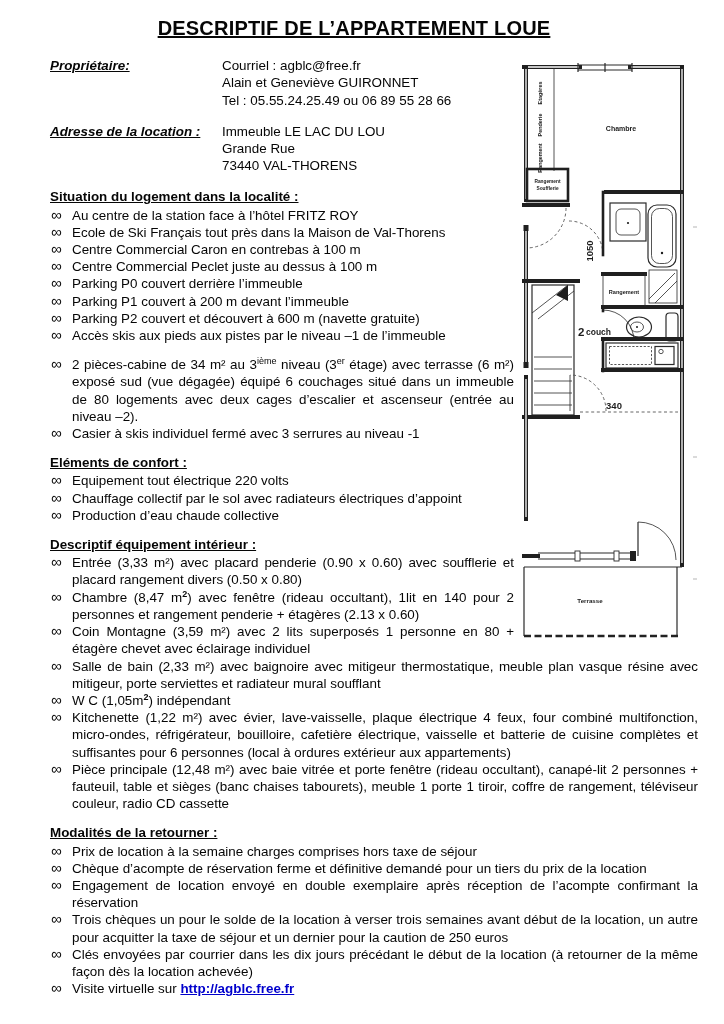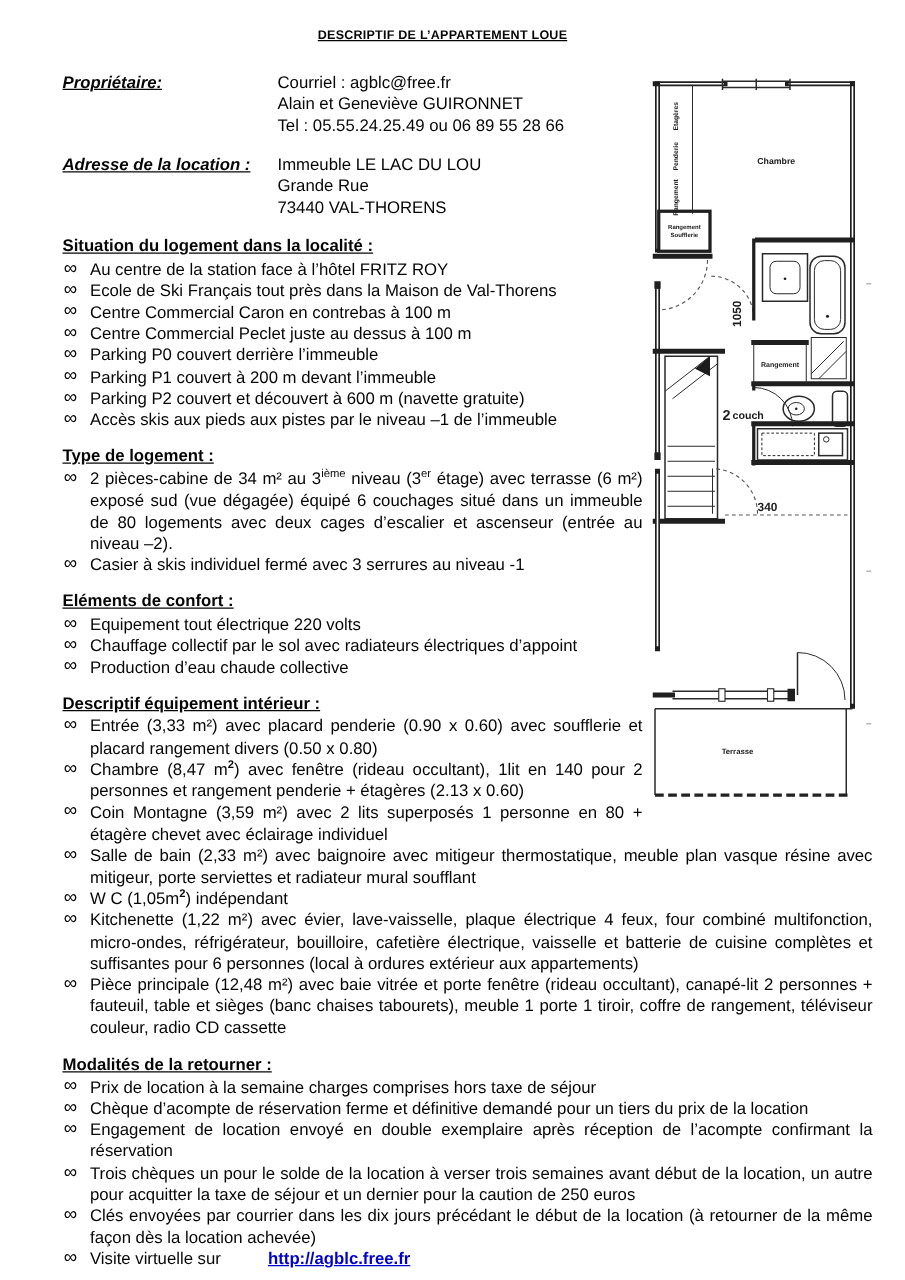--- a/index.html
+++ b/index.html
@@ -8,21 +8,21 @@
     width:724px;height:1024px;
     margin:0 auto;
     background:#ffffff;
     font-family:"Liberation Sans","DejaVu Sans",sans-serif;
     font-size:13.4px;line-height:17.2px;color:#060606;
     box-sizing:border-box;
     padding:20px 26px 0 50px;
     overflow:hidden;
   }
   .title{
-    text-align:center;font-weight:bold;font-size:10px;
+    text-align:center;font-weight:bold;font-size:20px;
     text-decoration:underline;
     padding-right:40px;
     margin-bottom:20px;
     letter-spacing:.2px;
   }
   .floorplan{
     float:right;
     width:176px;height:588px;
     margin:2px 0 10px 8px;
   }
@@ -36,21 +36,21 @@
   .section{margin-top:12px;}
   .sec-heading{
     font-weight:bold;text-decoration:underline;
     margin-bottom:1px;
   }
   .bullet{position:relative;padding-left:22px;text-align:justify;}
   .marker{position:absolute;left:1px;top:-1px;font-size:15px;}
   .b{font-weight:normal;}
   sup{font-size:9px;line-height:0;vertical-align:super;}
   sup.b{font-weight:bold;}
-  .doc-link{font-weight:bold;text-decoration:underline;margin-left:34px;}
+  .doc-link{font-weight:bold;text-decoration:underline;}
   
   .w{stroke:#1f1f1f;stroke-width:4;fill:none;stroke-linecap:square;}
   .ww{stroke:#ffffff;stroke-width:1.3;fill:none;stroke-linecap:butt;}
   .w2{stroke:#1f1f1f;stroke-width:2.6;fill:none;stroke-linecap:square;}
   .t{stroke:#2a2a2a;stroke-width:1.2;fill:none;}
   .t2{stroke:#2a2a2a;stroke-width:0.8;fill:none;}
   .d{stroke:#555;stroke-width:0.9;fill:none;stroke-dasharray:3 2.6;}
   .pl{font-family:"Liberation Sans","DejaVu Sans",sans-serif;font-weight:bold;fill:#1c1c1c;}
 </style>
 </head>
@@ -184,21 +184,20 @@
         <div class="bullet"><span class="marker">∞</span><span>Au centre de la station face à l’hôtel FRITZ ROY</span></div>
         <div class="bullet"><span class="marker">∞</span><span>Ecole de Ski Français tout près dans la Maison de Val-Thorens</span></div>
         <div class="bullet"><span class="marker">∞</span><span>Centre Commercial Caron en contrebas à 100 m</span></div>
         <div class="bullet"><span class="marker">∞</span><span>Centre Commercial Peclet juste au dessus à 100 m</span></div>
         <div class="bullet"><span class="marker">∞</span><span>Parking P0 couvert derrière l’immeuble</span></div>
         <div class="bullet"><span class="marker">∞</span><span>Parking P1 couvert à 200 m devant l’immeuble</span></div>
         <div class="bullet"><span class="marker">∞</span><span>Parking P2 couvert et découvert à 600 m (navette gratuite)</span></div>
         <div class="bullet"><span class="marker">∞</span><span>Accès skis aux pieds aux pistes par le niveau –1 de l’immeuble</span></div>
       </div>
       <div class="section">
-        <div class="sec-heading">Type de logement :</div>
         <div class="bullet"><span class="marker">∞</span><span>2 pièces-cabine de 34 m² au 3</span><sup>ième</sup><span> niveau (3</span><sup>er</sup><span> étage) avec terrasse (6 m²) exposé sud (vue dégagée) équipé 6 couchages situé dans un immeuble de 80 logements avec deux cages d’escalier et ascenseur (entrée au niveau –2).</span></div>
         <div class="bullet"><span class="marker">∞</span><span>Casier à skis individuel fermé avec 3 serrures au niveau -1</span></div>
       </div>
       <div class="section">
         <div class="sec-heading">Eléments de confort :</div>
         <div class="bullet"><span class="marker">∞</span><span>Equipement tout électrique 220 volts</span></div>
         <div class="bullet"><span class="marker">∞</span><span>Chauffage collectif par le sol avec radiateurs électriques d’appoint</span></div>
         <div class="bullet"><span class="marker">∞</span><span>Production d’eau chaude collective</span></div>
       </div>
       <div class="section">

